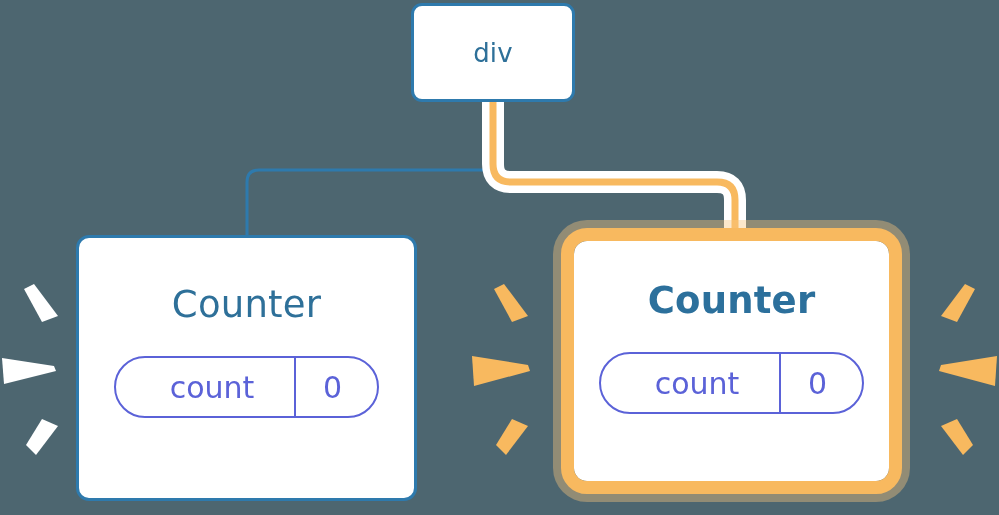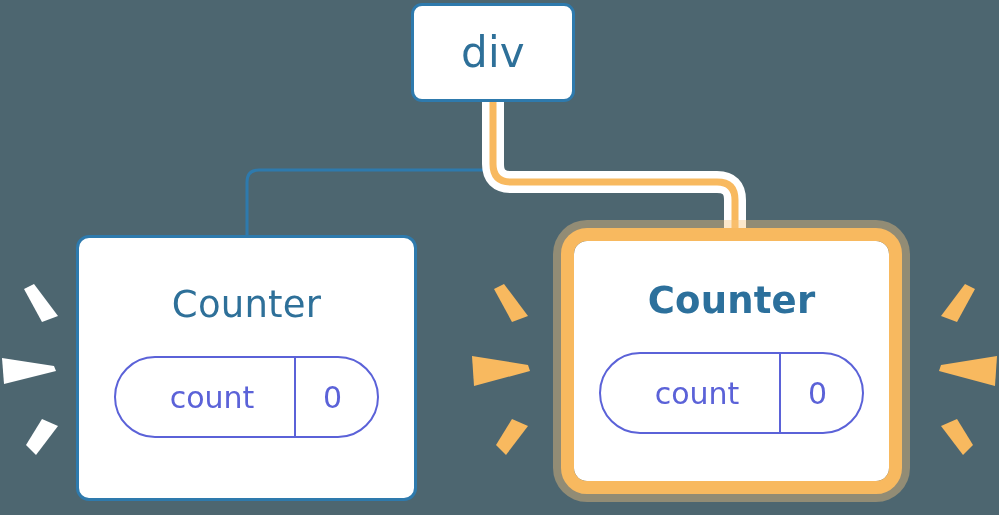--- a/index.html
+++ b/index.html
@@ -46,21 +46,21 @@
     height: 99px;
     background: #ffffff;
     border: 3px solid #2e7aad;
     border-radius: 11px;
     display: flex;
     align-items: center;
     justify-content: center;
     z-index: 5;
   }
   .node-root .node-title {
-    font-size: 42px;
+    font-size: 26px;
     color: #2e7099;
     letter-spacing: 0.2px;
   }
 
   
   .node-comp {
     position: absolute;
     background: #ffffff;
     display: flex;
     flex-direction: column;
@@ -100,21 +100,21 @@
     margin-top: 38px;
     color: #2c709c;
   }
 
   
   .pill {
     display: flex;
     align-items: stretch;
     border: 2px solid #5b62d8;
     border-radius: 999px;
-    height: 82px;
+    height: 62px;
     background: #ffffff;
     overflow: hidden;
   }
   .node-comp.plain .pill { margin-top: 30px; width: 265px; }
   .node-comp.highlight .pill { margin-top: 30px; width: 265px; }
 
   .pill-key {
     flex: 0 0 178px;
     display: flex;
     align-items: center;

